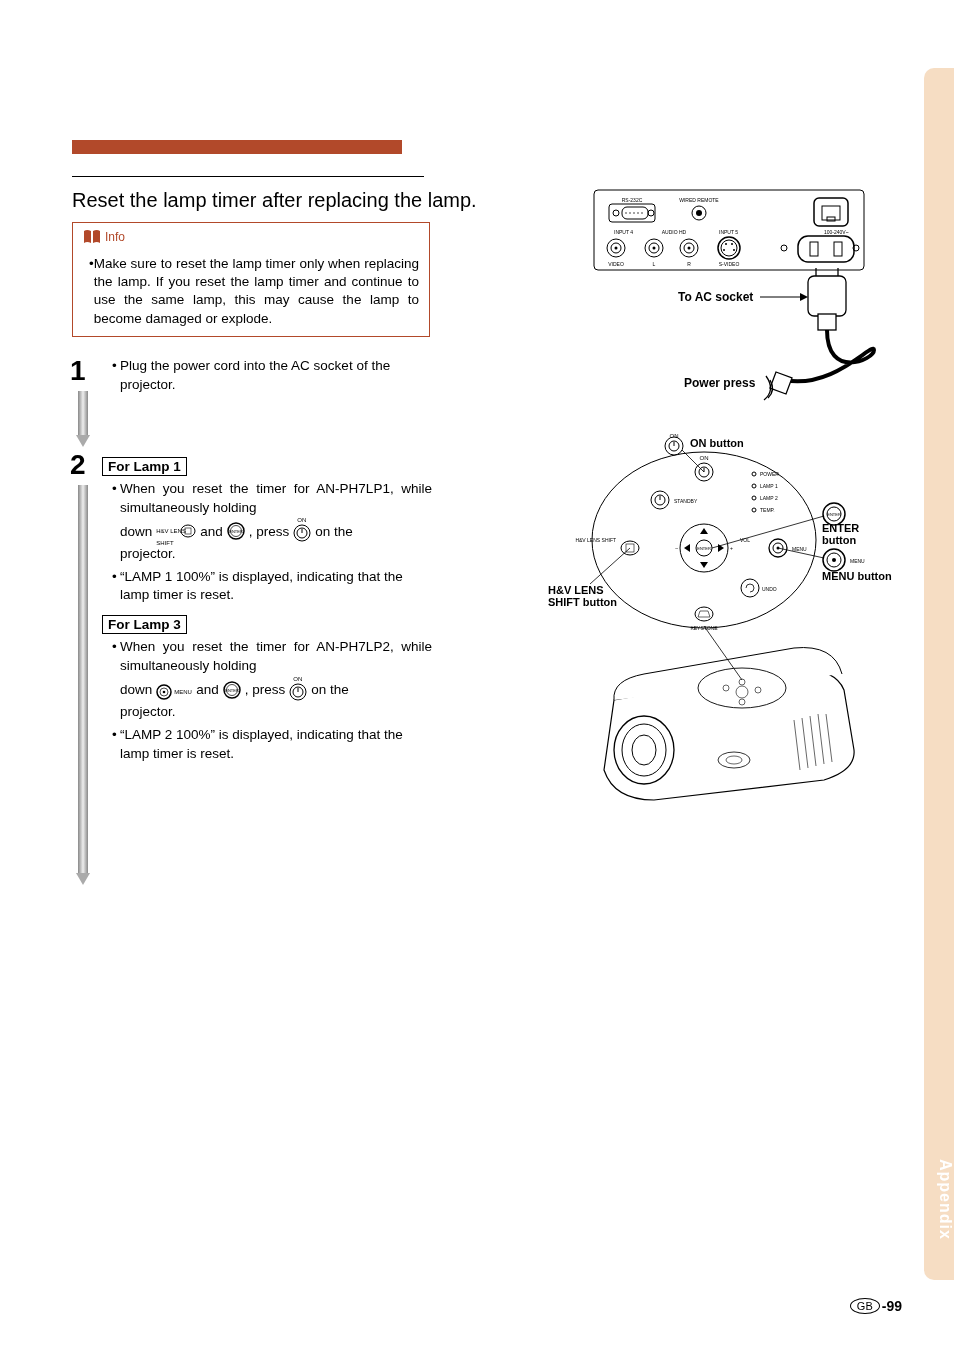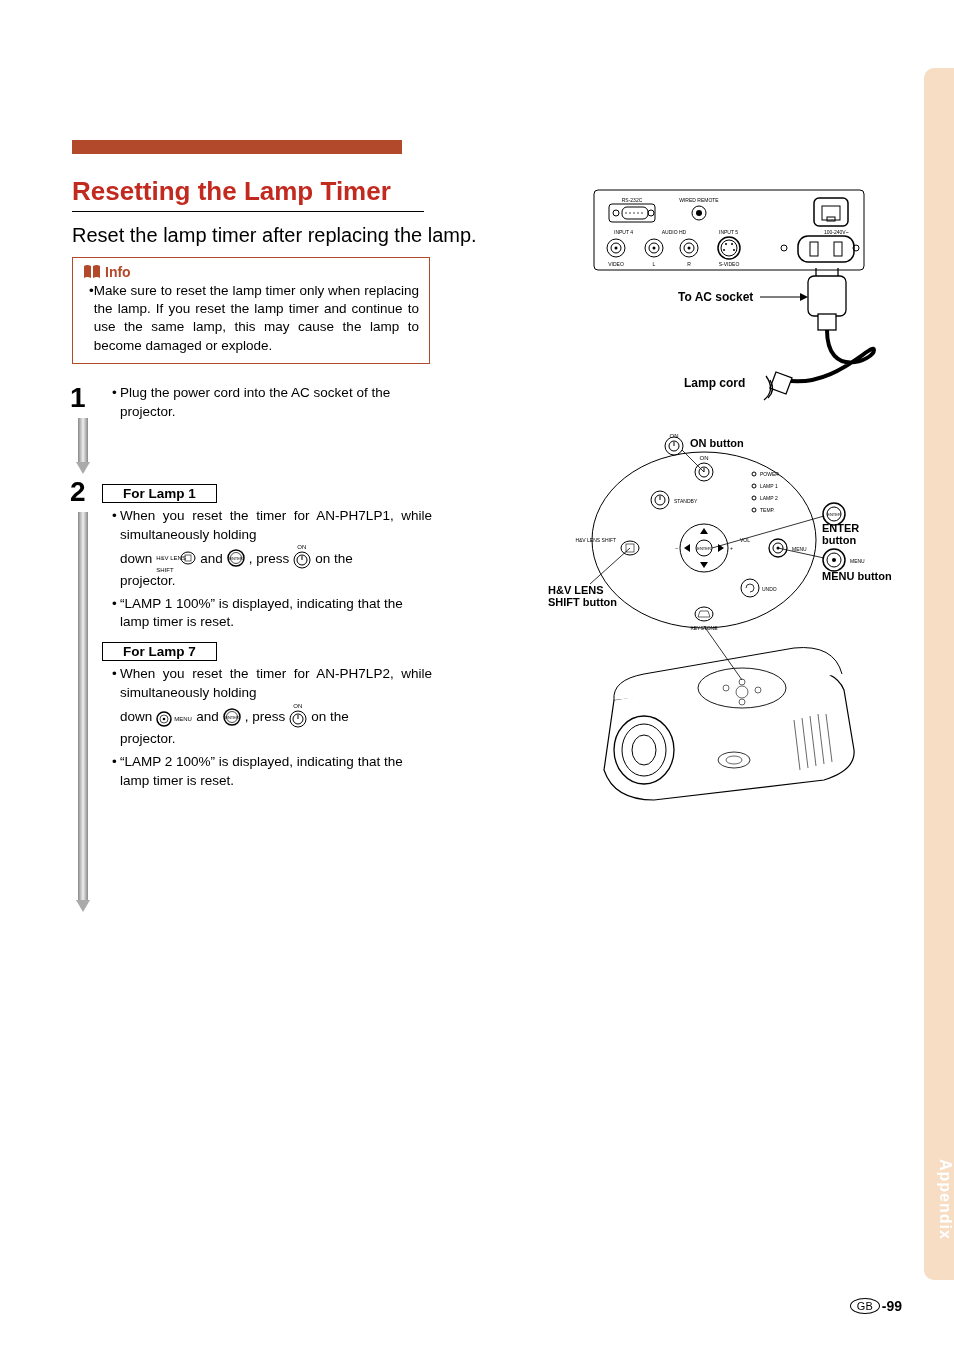--- a/index.html
+++ b/index.html
@@ -65,23 +65,23 @@
     border: 1px solid #b2492a;
     width: 358px;
     padding: 6px 10px 8px 10px;
     margin-bottom: 20px;
   }
   .info-head {
     display: flex;
     align-items: center;
     gap: 4px;
     color: #b2492a;
-    font-weight: bold;
-    font-size: 14px;
-    margin-bottom: 2px;
+    font-weight: normal;
+    font-size: 12px;
+    margin-bottom: 10px;
   }
   .info-icon { width: 18px; height: 16px; }
   .info-text {
     font-size: 13.5px;
     text-align: justify;
     line-height: 1.35;
     padding-left: 6px;
   }
   .bullet-row { display:flex; }
   .bullet-row .dot { width: 10px; }
@@ -116,21 +116,21 @@
   .step-text {
     font-size: 13.5px;
     line-height: 1.4;
     padding-left: 10px;
   }
   .step-text .row { display:flex; }
   .step-text .row .dot { width:8px; flex-shrink:0; }
   .sub-label-box {
     border: 1px solid #000;
     display: inline-block;
-    padding: 1px 20px;
+    padding: 1px 5px;
     font-weight: bold;
     font-size: 13.5px;
     margin: 6px 0 4px 0;
   }
   .inline-icon {
     display: inline-block;
     vertical-align: middle;
     position: relative;
   }
   .icon-tiny-txt { font-size:6px; position:absolute; }
@@ -172,21 +172,20 @@
 </style>
 </head>
 <body>
 
 <div class="side-tab">
   <span class="tab-label">Appendix</span>
 </div>
 
 <div class="page-area">
   <div class="redbar"></div>
-  <div class="title-red">Resetting the Lamp Timer</div>
   <hr class="title-rule">
   <div class="bold-sub">Reset the lamp timer after replacing the lamp.</div>
 
   <div class="info-box">
     <div class="info-head">
       <svg class="info-icon" viewBox="0 0 18 16">
         <path d="M1 2 Q4 0 8 2 L8 14 Q4 12 1 14 Z" fill="#b2492a"></path>
         <path d="M10 2 Q14 0 17 2 L17 14 Q14 12 10 14 Z" fill="#b2492a"></path>
       </svg>
       <span>Info</span>
@@ -269,21 +268,21 @@
           </span>
           <span>on the</span>
         </div>
         <div style="padding-left:8px;">projector.</div>
         <div class="row" style="margin-top:4px;">
             <span class="dot">•</span>
             <span>“LAMP 1 100%” is displayed, indicating that the lamp timer is reset.</span>
           </div>
       </div>
 
-      <div class="sub-label-box" style="margin-top:10px;">For Lamp 7</div>
+      <div class="sub-label-box" style="margin-top:10px;">For Lamp 3</div>
       <div class="step-text">
         <div class="row">
             <span class="dot">•</span>
             <span style="text-align:justify;">When you reset the timer for AN-PH7LP2, while simultaneously holding</span>
           </div>
         <div style="padding-left:8px; line-height:2; display:flex; align-items:center; flex-wrap:wrap; gap:4px;">
           <span>down</span>
           <span class="inline-icon" style="width:36px;height:16px;">
             <svg width="16" height="16" viewBox="0 0 16 16">
                 <circle cx="8" cy="8" r="7" fill="none" stroke="#000" stroke-width="1.5"></circle>
@@ -384,21 +383,21 @@
       <path d="M222 192 l16 6 l-6 16 l-16 -6 z"></path>
       <path d="M216 200 q6 10 -2 18" fill="none"></path>
       <path d="M212 196 q10 14 -2 24" fill="none"></path>
     </g>
   </svg>
   <div class="lbl" style="left:116px; top:110px;margin-left:8px;">To AC socket</div>
   <svg style="position:absolute;left:206px;top:112px;" width="48" height="10">
       <line x1="0" y1="5" x2="40" y2="5" stroke="#000"></line>
       <polygon points="40,1 48,5 40,9"></polygon>
     </svg>
-  <div class="lbl" style="left:130px; top:196px;">Lamp cord</div>
+  <div class="lbl" style="left:130px; top:196px;">Power press</div>
 </div>
 
 <div class="diagram2">
   <svg width="350" height="380" viewBox="0 0 350 380">
 
     <ellipse cx="160" cy="110" rx="112" ry="88" fill="#fff" stroke="#000"></ellipse>
 
     <text x="160" y="30" font-size="6" text-anchor="middle">ON</text>
     <circle cx="160" cy="42" r="9" fill="none" stroke="#000"></circle>
       <circle cx="160" cy="42" r="5" fill="none" stroke="#000"></circle>

